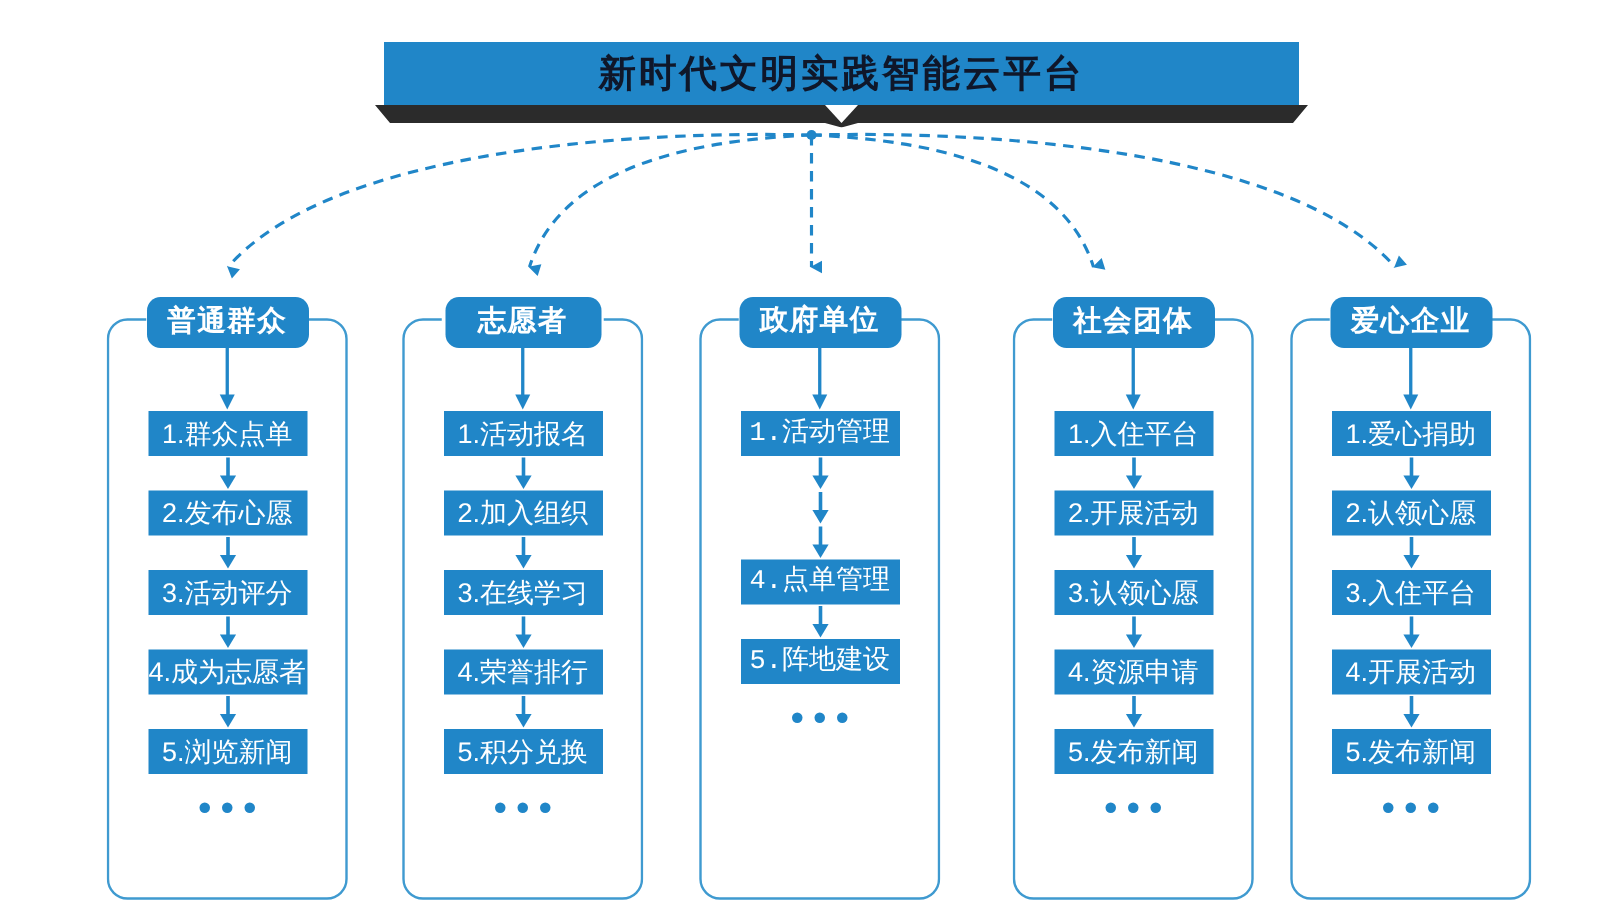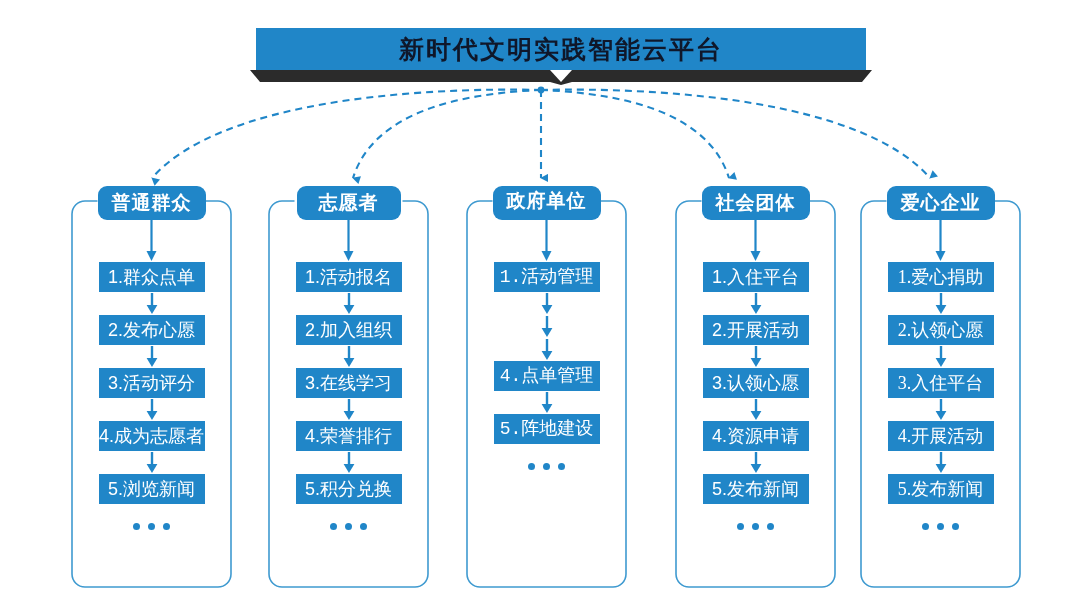--- a/index.html
+++ b/index.html
@@ -19,21 +19,21 @@
     color:#0f172a;font-size:25px;font-weight:bold;letter-spacing:2px;
     line-height:1;white-space:nowrap;
   }
   #banner-shadow{position:absolute;left:250px;top:69px;width:622px;height:16px;}
 
   
   #connectors{position:absolute;left:0;top:0;width:1080px;height:611px;}
 
   
   .column{
-    position:absolute;top:200px;width:161px;height:388px;
+    position:absolute;top:212px;width:161px;height:388px;
     box-sizing:border-box;
   }
   .col-frame{position:absolute;left:0;top:0;width:161px;height:388px;}
   .col-head{
     position:absolute;left:50%;transform:translateX(-50%);top:-14px;
     background:#2086c8;border-radius:9px;
     padding:7px 14px 8px;min-width:104px;box-sizing:border-box;
     display:flex;align-items:center;justify-content:center;
   }
   .col-head-text{
@@ -300,21 +300,21 @@
         <div class="item">
           <span class="item-text">5.发布新闻</span>
         </div>
         <div class="dots">
           <i></i>
           <i></i>
           <i></i>
         </div>
       </div>
     </div>
-  <div class="column" id="col-4" style="left:860px;font-family:Liberation Serif, serif;">
+  <div class="column" id="col-4" style="left:860px;">
       <svg class="col-frame" viewBox="0 0 161 388">
         <path d="M 26.5 1 L 14 1 A 13 13 0 0 0 1 14 L 1 374 A 13 13 0 0 0 14 387 L 147 387 A 13 13 0 0 0 160 374 L 160 14 A 13 13 0 0 0 147 1 L 134.5 1" fill="none" stroke="#3f9ad0" stroke-width="1.6"></path>
         <path d="M 80.5 14 L 80.5 52" fill="none" stroke="#2086c8" stroke-width="2.2"></path>
         <path d="M 75.5 51 L 85.5 51 L 80.5 61 Z" fill="#2086c8"></path>
       </svg>
       <div class="col-head">
         <span class="col-head-text">爱心企业</span>
       </div>
       <div class="items">
         <div class="item">

